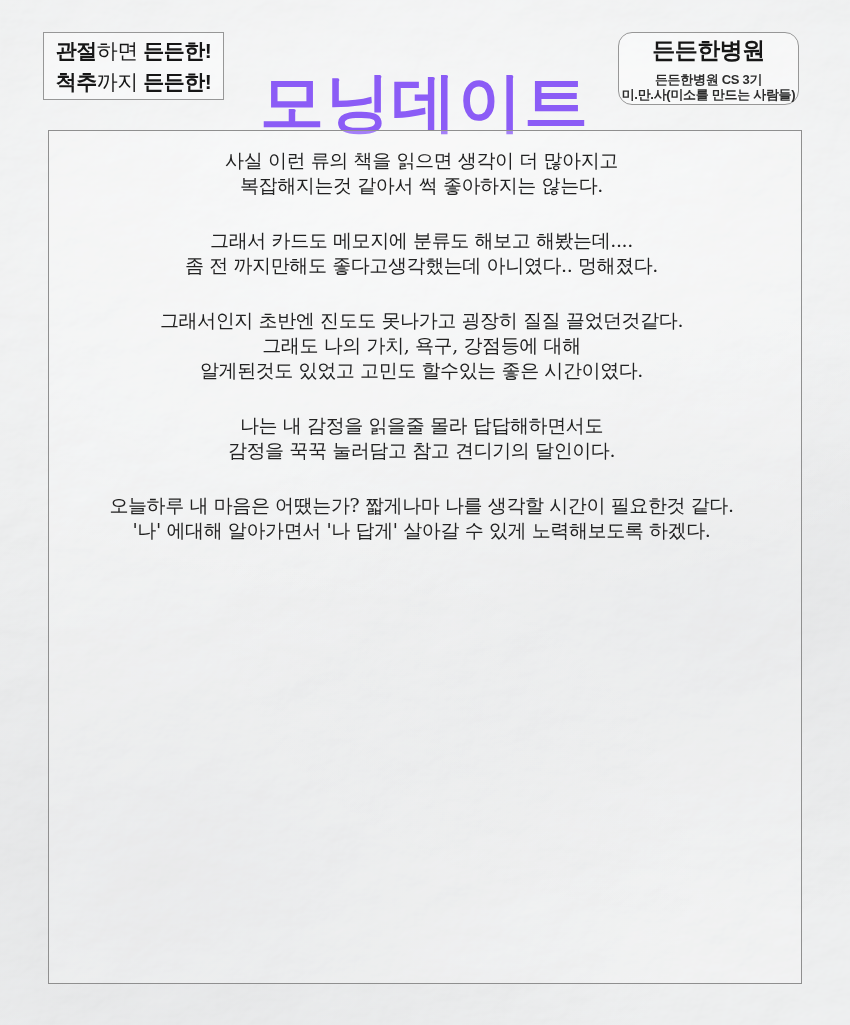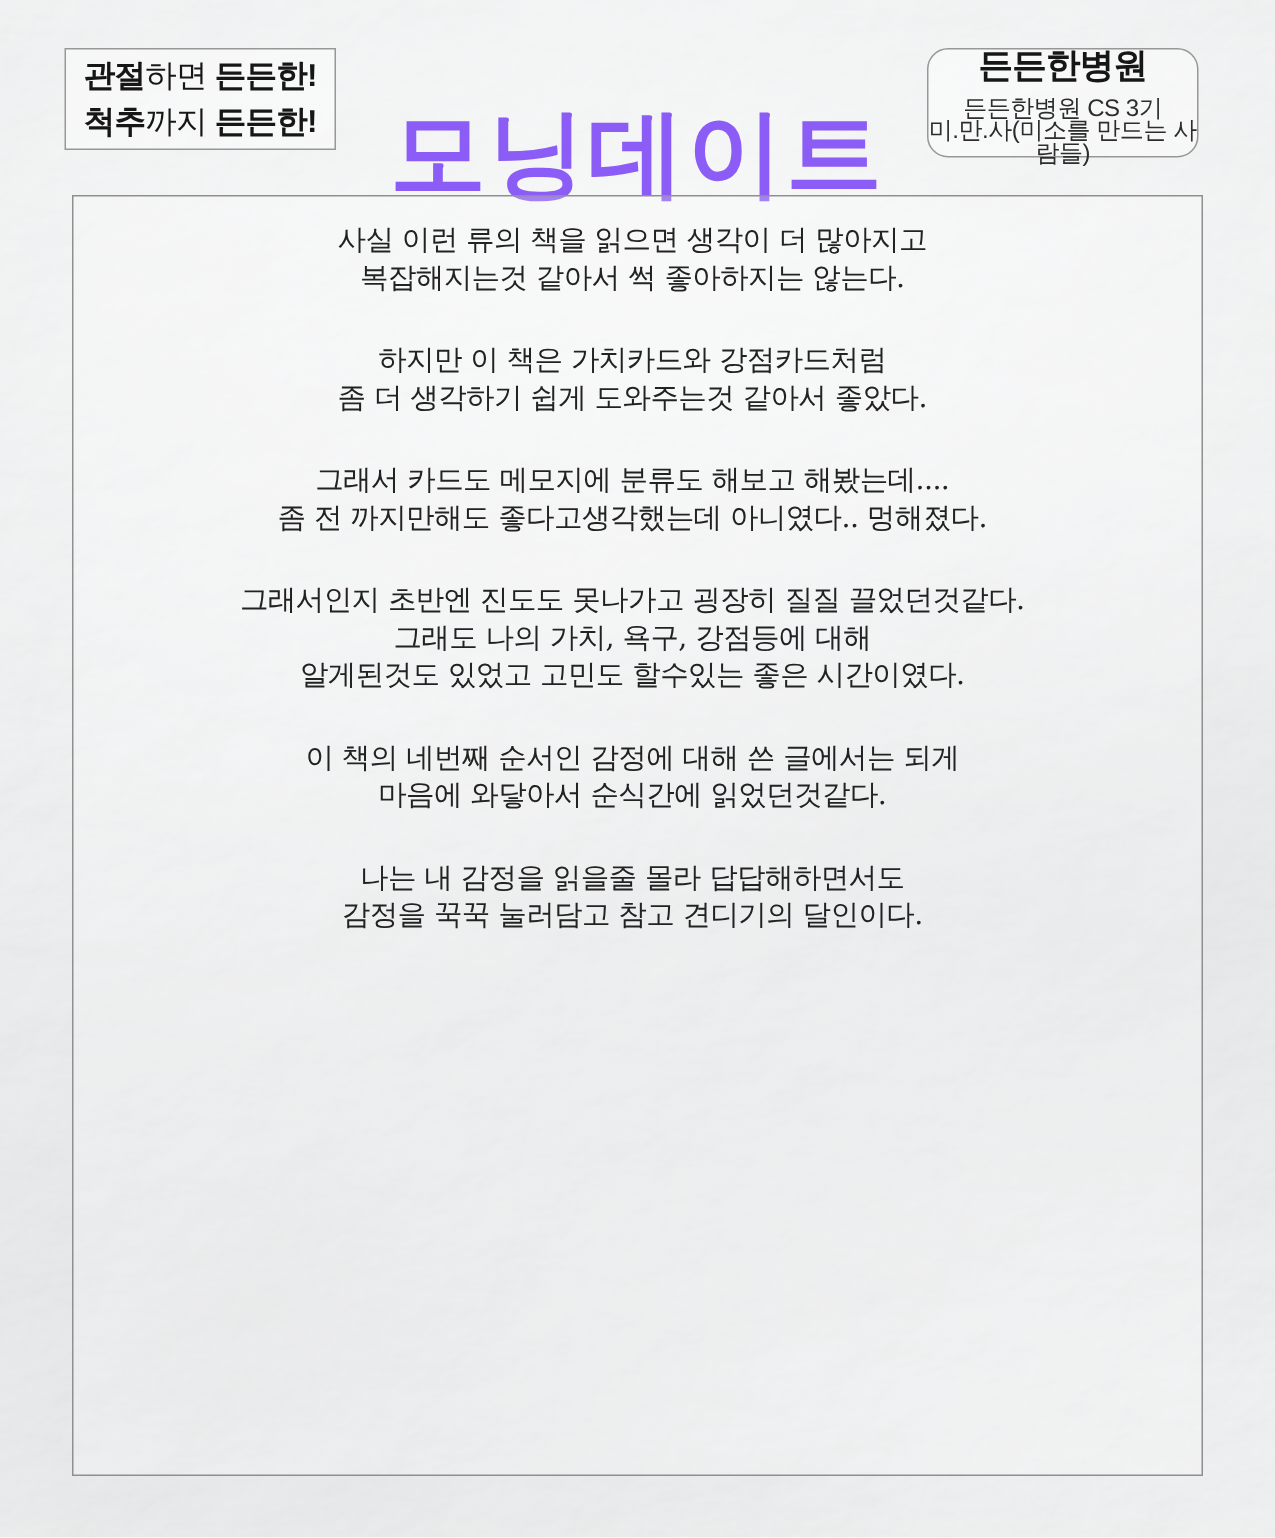--- a/index.html
+++ b/index.html
@@ -37,21 +37,21 @@
   }
   .badge-left b{font-weight:800;}
   .badge-left span{font-weight:400;}
   .badge-right{
     left:618px;top:32px;width:181px;height:73px;
     display:flex;flex-direction:column;justify-content:center;
     color:#161616;
     border-radius:14px;
   }
   .hospital-name{font-size:23px;font-weight:800;letter-spacing:-0.5px;margin-bottom:6px;}
-  .hospital-sub{font-size:16px;font-weight:400;color:#2c2c2c;line-height:15px;letter-spacing:-0.3px;}
+  .hospital-sub{font-size:13px;font-weight:700;color:#2c2c2c;line-height:15px;letter-spacing:-0.3px;}
 
   .main-title{
     left:0;right:0;top:16px;
     text-align:center;
     font-size:64px;font-weight:700;
     letter-spacing:2px;
     color:#8b5cf6;
     font-family:"DejaVu Serif","Liberation Serif",serif;
   }
 
@@ -100,26 +100,24 @@
 
   <div class="layer badge badge-right">
     <div class="hospital-name">든든한병원</div>
     <div class="hospital-sub">든든한병원 CS 3기</div>
     <div class="hospital-sub">미.만.사(미소를 만드는 사람들)</div>
   </div>
 
   <main class="layer content-box">
     <p class="para">사실 이런 류의 책을 읽으면 생각이 더 많아지고
 복잡해지는것 같아서 썩 좋아하지는 않는다.</p>
-    <p class="para">하지만 이 책은 가치카드와 강점카드처럼
-좀 더 생각하기 쉽게 도와주는것 같아서 좋았다.</p>
     <p class="para">그래서 카드도 메모지에 분류도 해보고 해봤는데....
 좀 전 까지만해도 좋다고생각했는데 아니였다.. 멍해졌다.</p>
     <p class="para">그래서인지 초반엔 진도도 못나가고 굉장히 질질 끌었던것같다.
 그래도 나의 가치, 욕구, 강점등에 대해
 알게된것도 있었고 고민도 할수있는 좋은 시간이였다.</p>
-    <p class="para">이 책의 네번째 순서인 감정에 대해 쓴 글에서는 되게
-마음에 와닿아서 순식간에 읽었던것같다.</p>
     <p class="para">나는 내 감정을 읽을줄 몰라 답답해하면서도
 감정을 꾹꾹 눌러담고 참고 견디기의 달인이다.</p>
+    <p class="para">오늘하루 내 마음은 어땠는가? 짧게나마 나를 생각할 시간이 필요한것 같다.
+'나' 에대해 알아가면서 '나 답게' 살아갈 수 있게 노력해보도록 하겠다.</p>
   </main>
 
 </div>
 
 </body></html>

